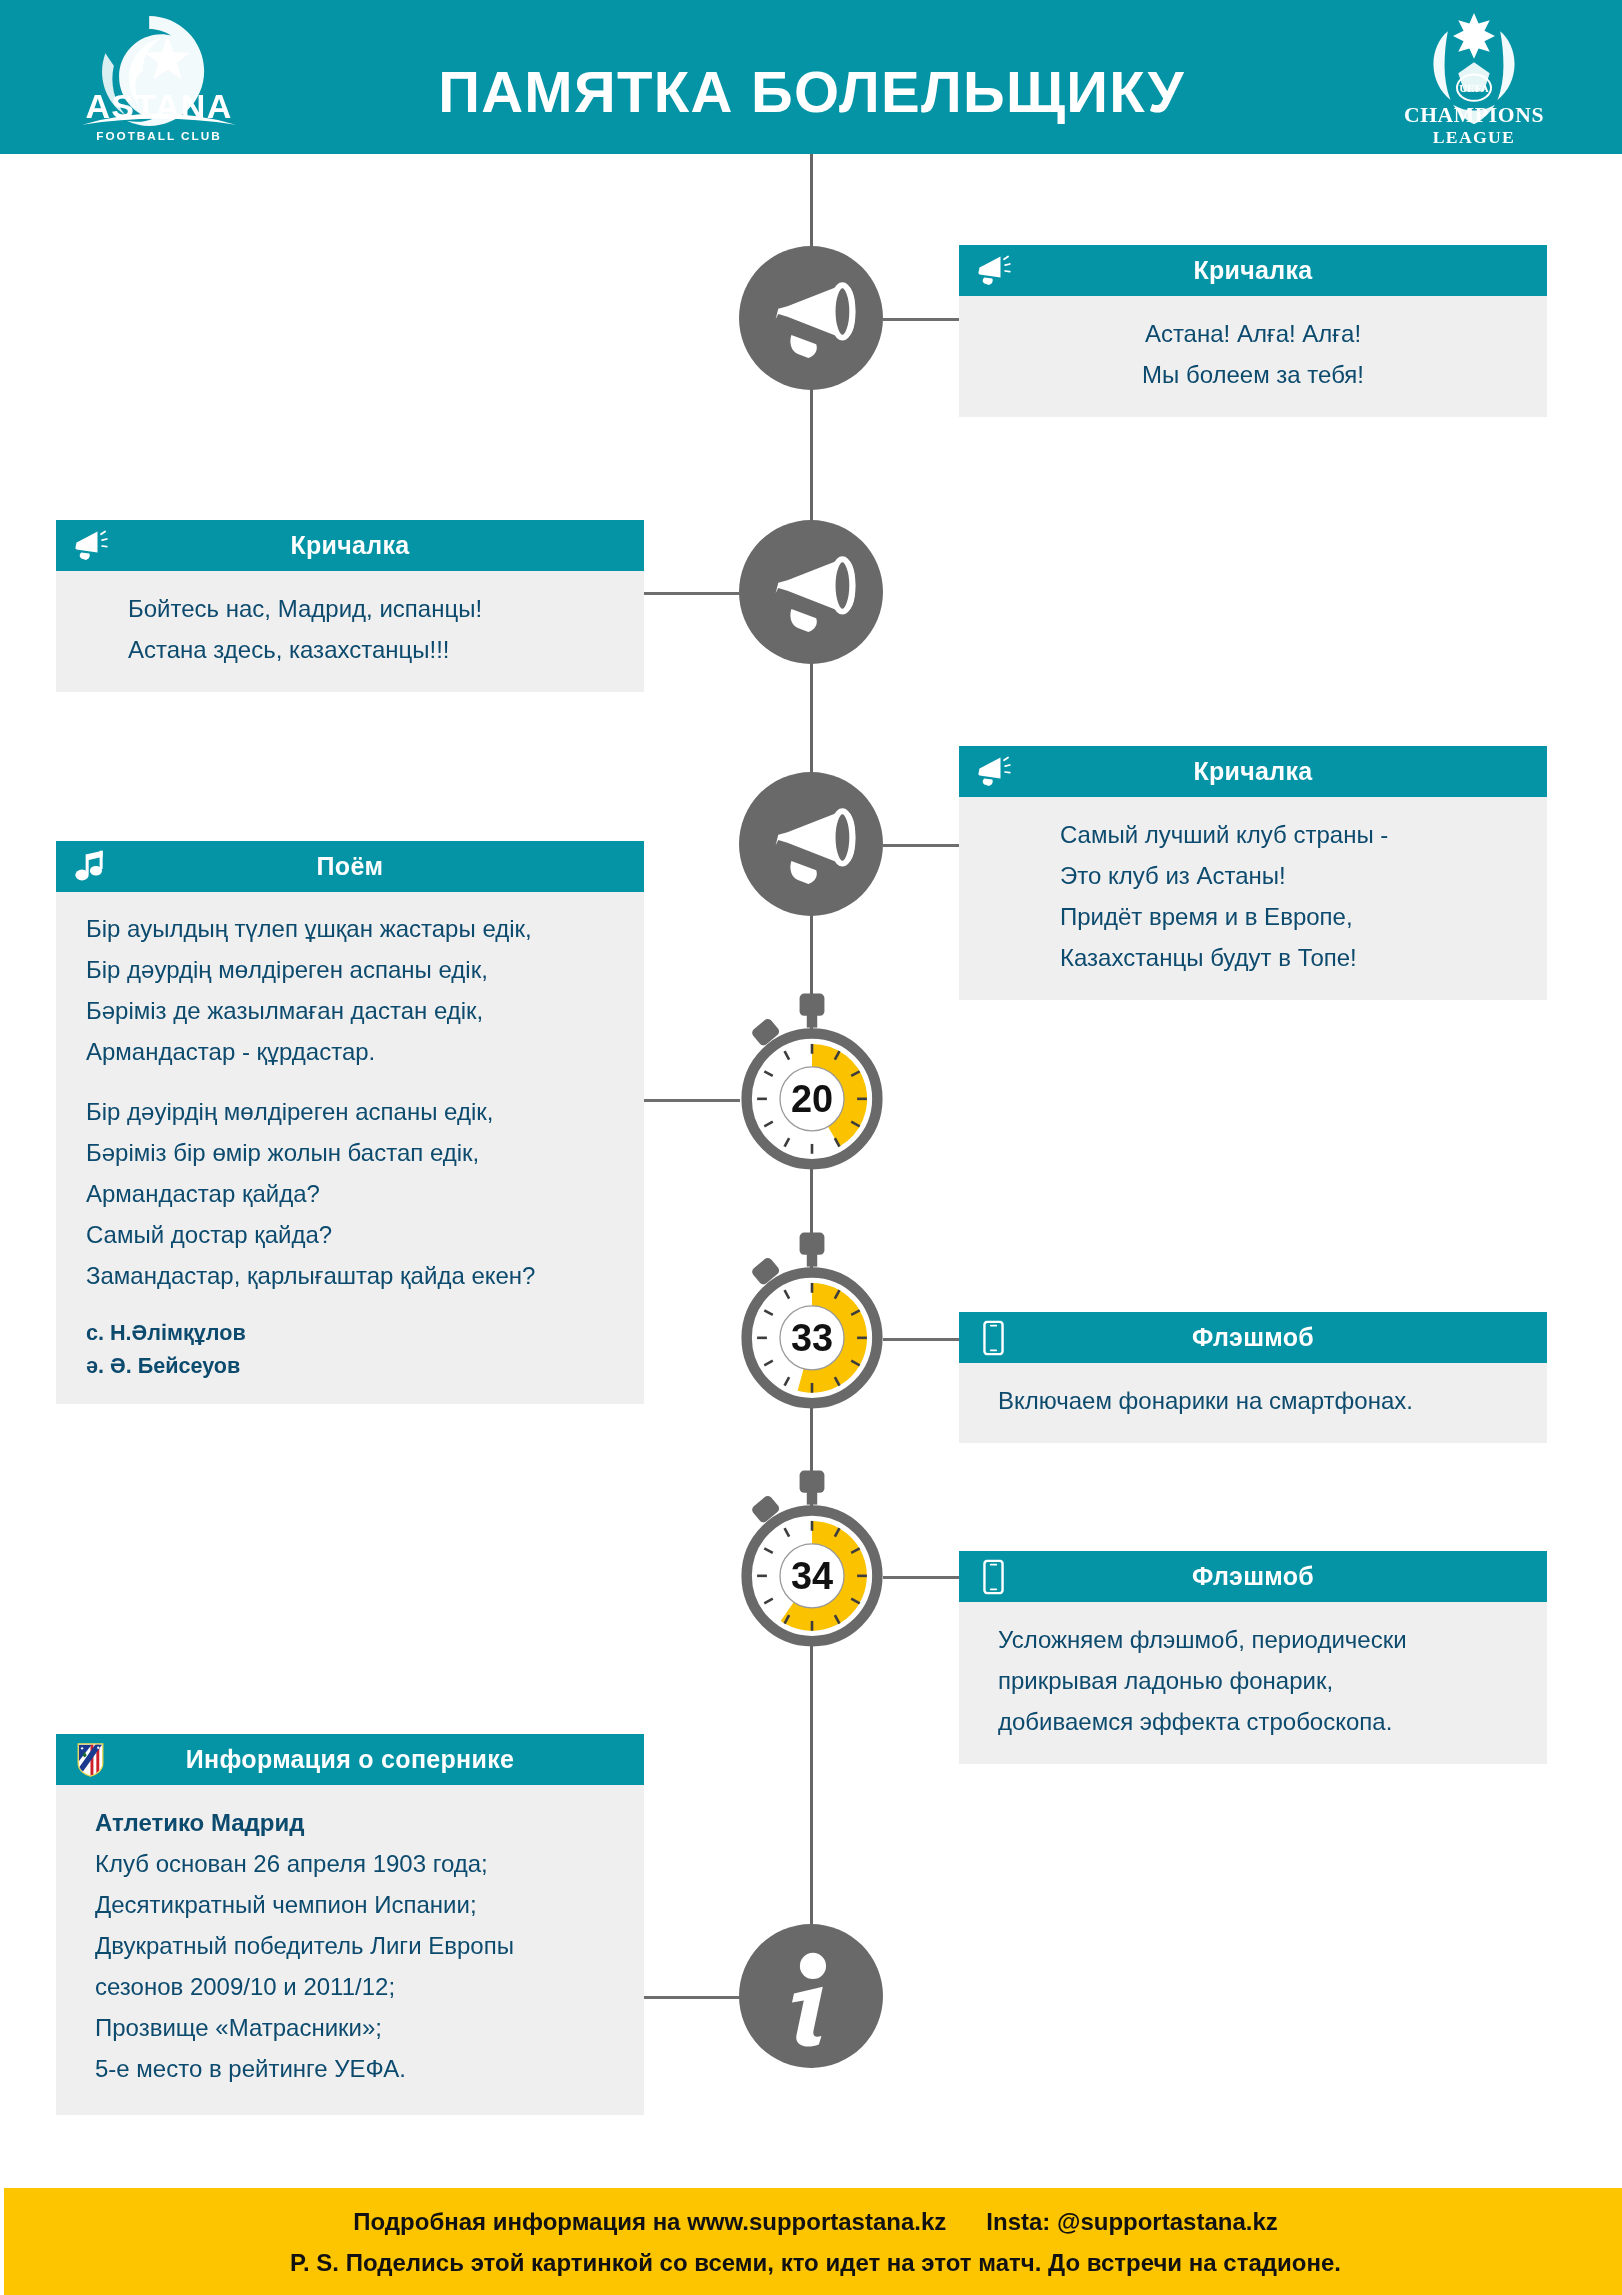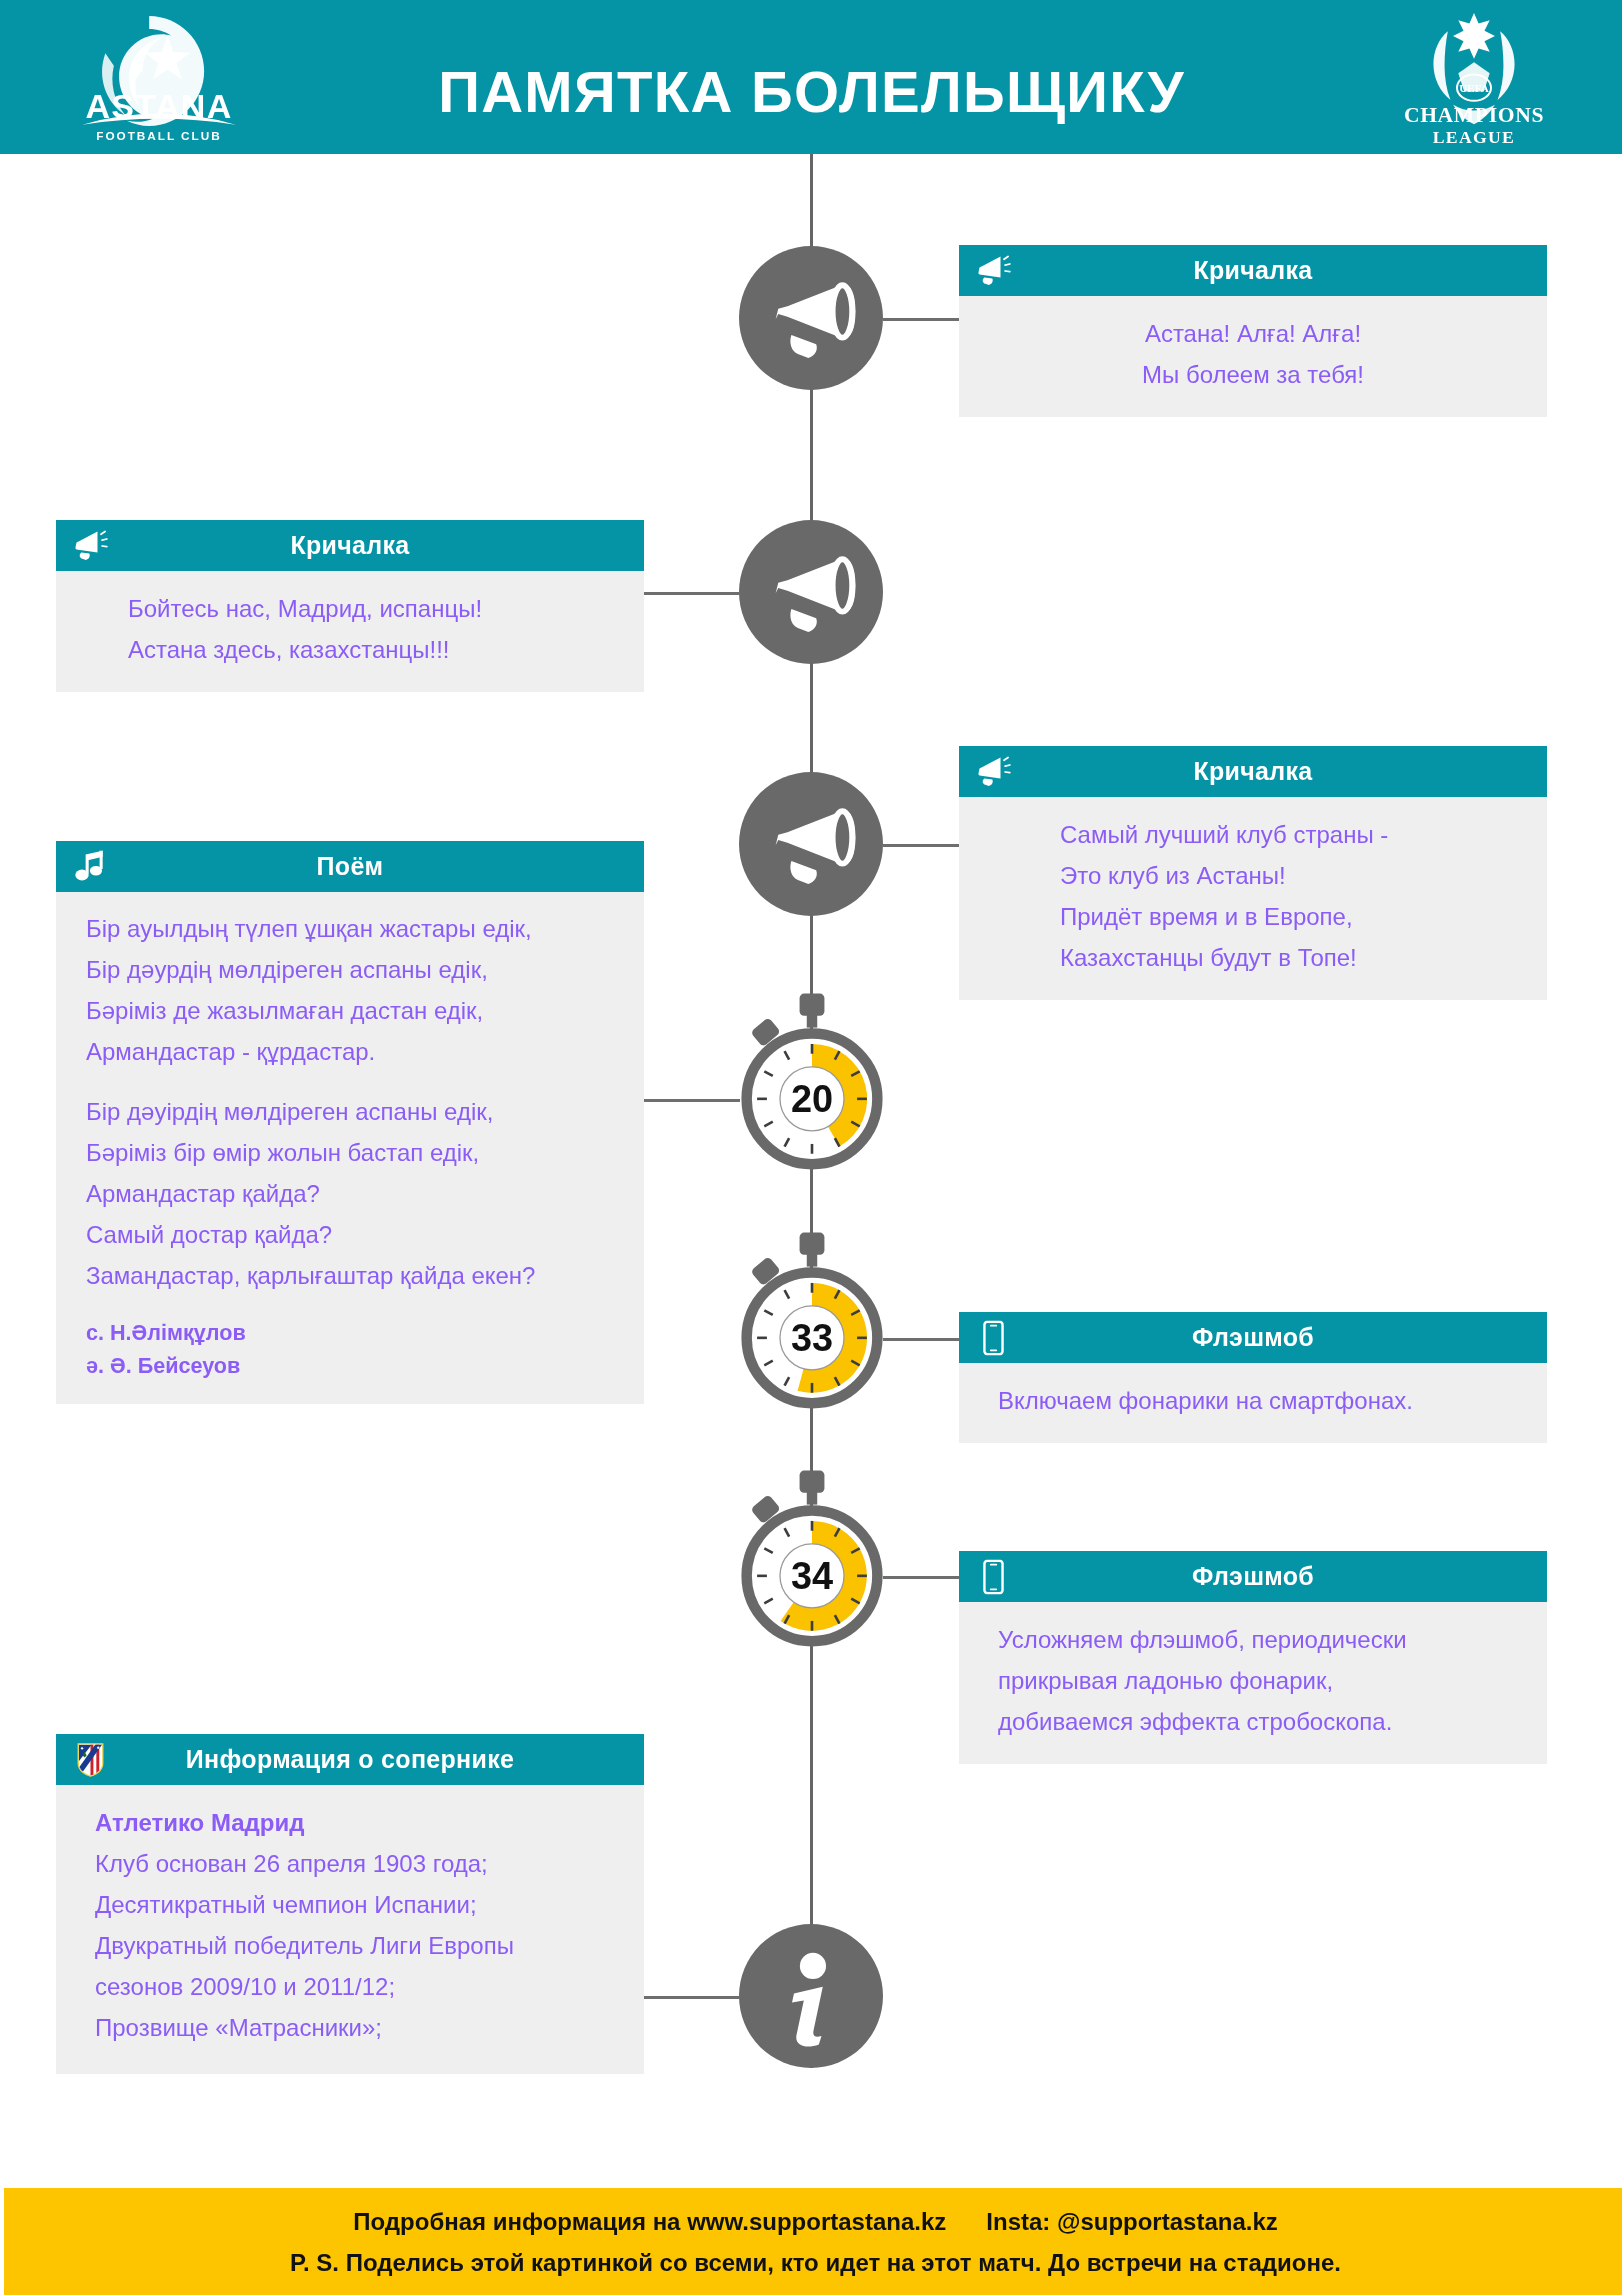--- a/index.html
+++ b/index.html
@@ -126,21 +126,21 @@
     display: flex;
     align-items: center;
     justify-content: center;
   }
   .card-body {
     padding: 17px 30px 22px 30px;
   }
   .card-body .line {
     font-size: 24px;
     line-height: 41px;
-    color: #8b5cf6;
+    color: #0c4a6e;
     font-family: "Liberation Sans", sans-serif;
     white-space: pre;
   }
   .card-body.center .line { text-align: center; }
   .card-body .line.spacer { height: 19.6px; line-height: 19.6px; }
   .card-body .line.bold { font-weight: bold; }
   .card-body .line.credit { font-weight: bold; font-size: 21.6px; line-height: 33px; }
 
   
   .footer {
@@ -502,20 +502,21 @@
     </span>
     <span class="card-title">Информация о сопернике</span>
   </div>
   <div class="card-body" style="padding:17px 30px 26px 39px;">
     <div class="line bold">Атлетико Мадрид</div>
     <div class="line">Клуб основан 26 апреля 1903 года;</div>
     <div class="line">Десятикратный чемпион Испании;</div>
     <div class="line">Двукратный победитель Лиги Европы</div>
     <div class="line">сезонов 2009/10 и 2011/12;</div>
     <div class="line">Прозвище «Матрасники»;</div>
+    <div class="line">5-е место в рейтинге УЕФА.</div>
   </div>
 </div>
 
 <div class="footer">
   <div class="footer-line">Подробная информация на www.supportastana.kz      Insta: @supportastana.kz</div>
   <div class="footer-line">P. S. Поделись этой картинкой со всеми, кто идет на этот матч. До встречи на стадионе.</div>
 </div>
 
 
 </body></html>

